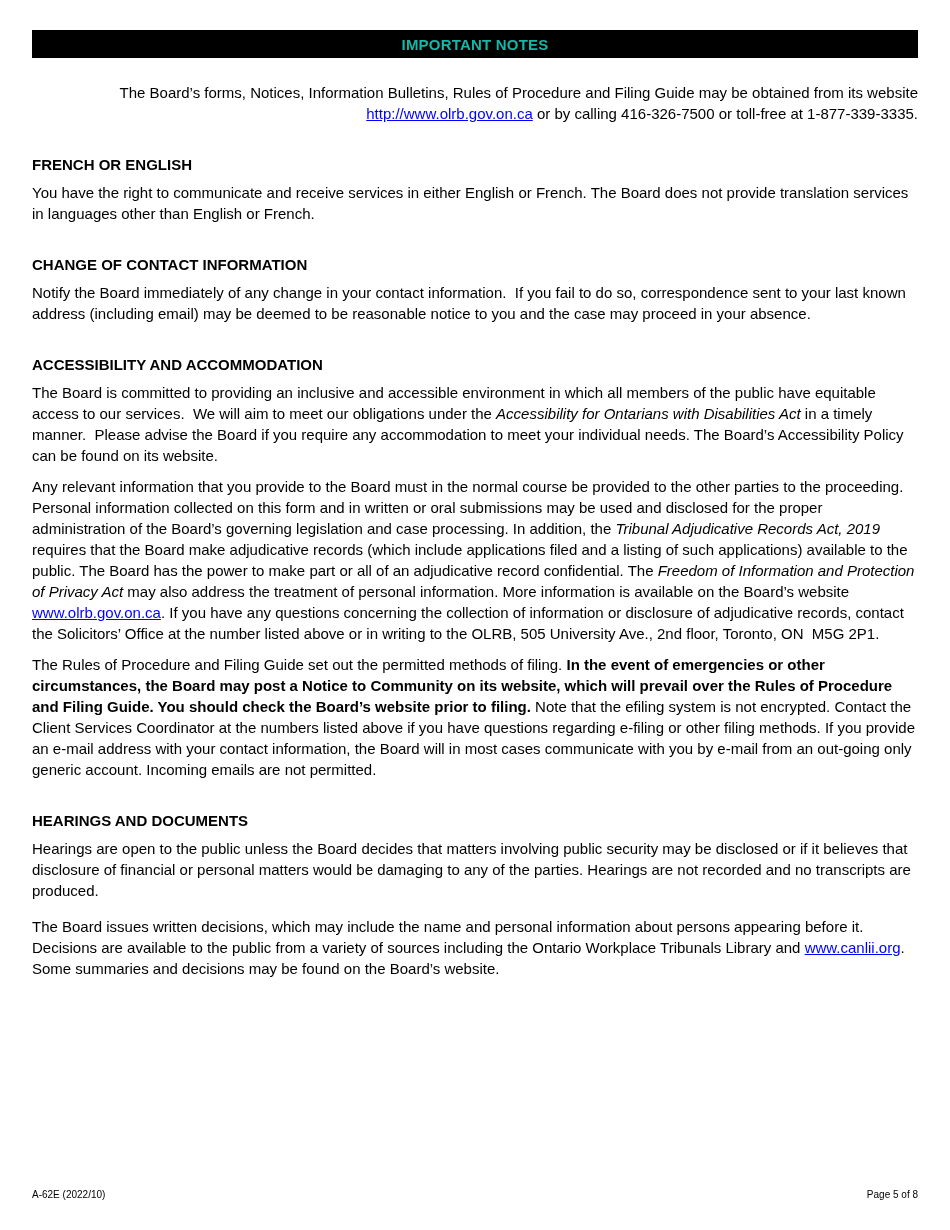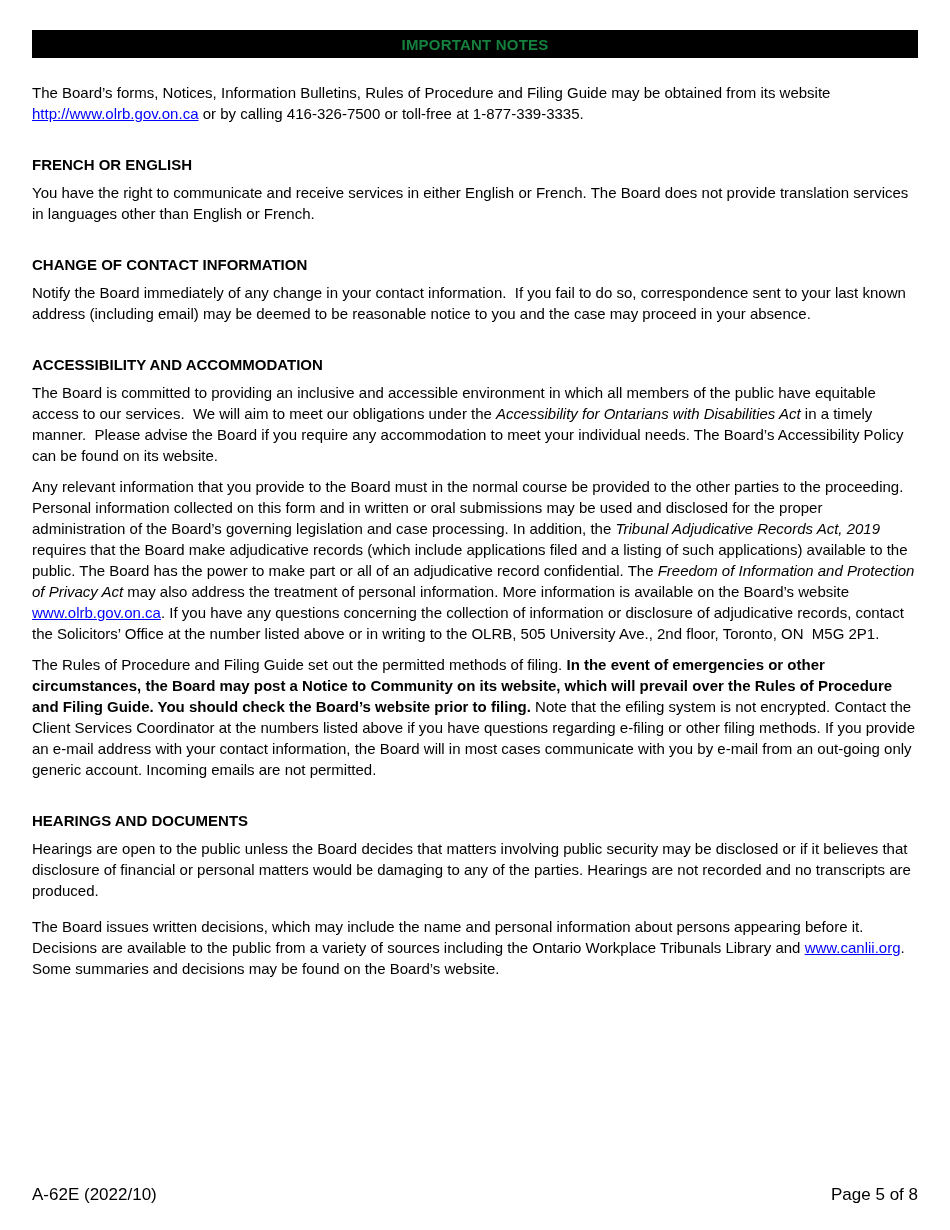--- a/index.html
+++ b/index.html
@@ -14,21 +14,21 @@
     background: #ffffff;
     font-family: "Liberation Sans", sans-serif;
     color: #000000;
     overflow: hidden;
     box-sizing: border-box;
   }
   .banner {
     margin: 30px 32px 0 32px;
     height: 28px;
     background: #000000;
-    color: #15803d;
+    color: #14b8a6;
     display: flex;
     align-items: center;
     justify-content: center;
     font-size: 15px;
     font-weight: 700;
     letter-spacing: 0.2px;
   }
   .content {
     margin: 0 32px;
   }
@@ -38,37 +38,37 @@
     line-height: 21px;
     margin: 30px 0 0 0;
   }
   .content p {
     font-size: 15px;
     line-height: 21px;
     margin: 10px 0 0 0;
     white-space: pre-wrap;
   }
   .content h2 + p { margin-top: 7px; }
-  .content > p:first-child { margin-top: 24px; }
+  .content > p:first-child { margin-top: 24px; text-align: right; }
   .content p.spaced { margin-top: 15px; }
   .content a {
     color: #0000ff;
     text-decoration: underline;
     cursor: pointer;
   }
   .content em { font-style: italic; }
   .content strong { font-weight: 700; }
   .footer {
     position: absolute;
     left: 32px;
     right: 32px;
     bottom: 29px;
     display: flex;
     justify-content: space-between;
-    font-size: 17px;
+    font-size: 10px;
     line-height: 13px;
   }
 </style>
 </head>
 <body>
 
 <div class="page">
 
   <div class="banner">IMPORTANT NOTES</div>
 

